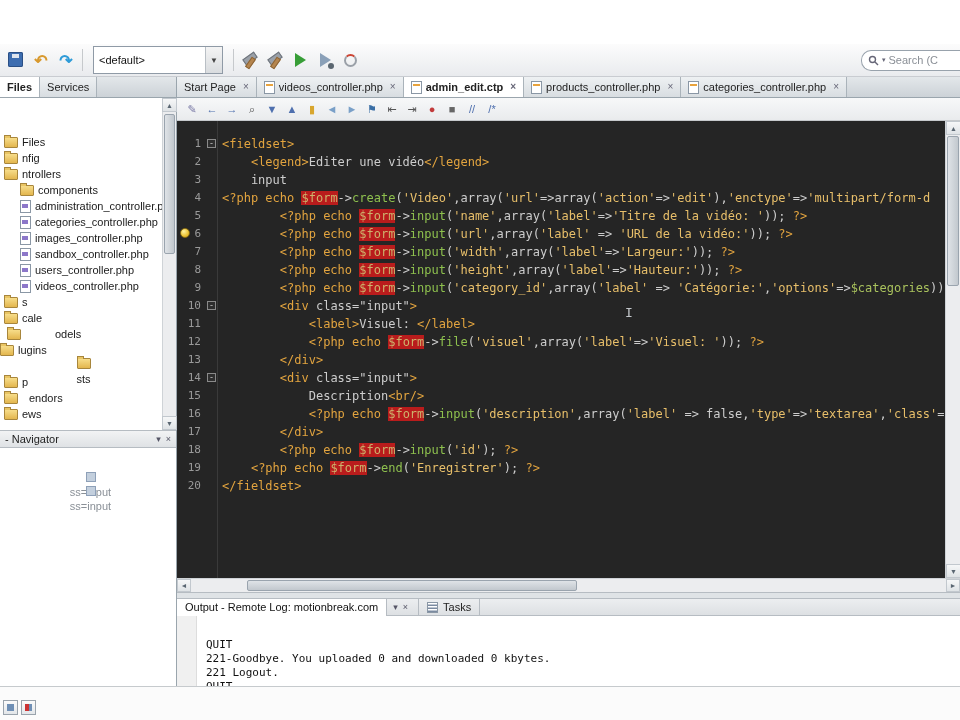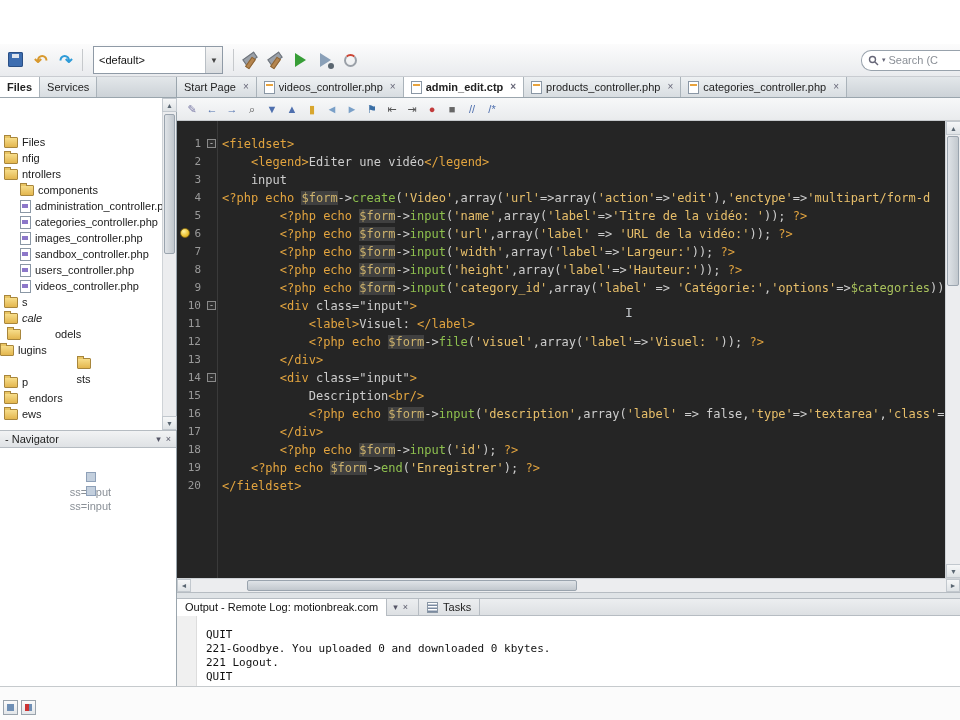--- a/index.html
+++ b/index.html
@@ -95,21 +95,21 @@
   .foldbox{position:absolute;left:2px;width:9px;height:9px;border:1px solid #8a8a8a;background:#2e2e2e;
       color:#c8c8c8;font-size:9px;line-height:7px;text-align:center;box-sizing:border-box;}
   .code{position:absolute;left:43px;top:0;right:15px;bottom:0;padding-top:14px;padding-left:2px;
       box-sizing:border-box;font:12px "DejaVu Sans Mono",monospace;line-height:18px;
       white-space:pre;overflow:hidden;color:#cdcdcd;}
   .codeline{height:18px;}
   .tok-g{color:#e2a43f;}
   .tok-s{color:#e8bf6a;}
   .tok-m{color:#8ec04e;}
   .tok-v{color:#a9c25d;}
-  .tok-vh{color:#cdb26c;background:#404040;}
+  .tok-vh{color:#cdb26c;background:#b91c1c;}
   .tok-p{color:#cdcdcd;}
   .bulb{position:absolute;left:3px;width:10px;height:10px;border-radius:50%;
       background:radial-gradient(circle at 35% 30%,#fff3a0,#ecc435 60%,#c89a1e);
       border:1px solid #8a6d12;box-sizing:border-box;}
   .ibeam{position:absolute;color:#c3c7cb;font:13px "DejaVu Sans Mono",monospace;}
 
   
   .vscroll{position:absolute;right:0;top:0;bottom:0;width:15px;background:#ecedef;border-left:1px solid #cfd3d7;box-sizing:border-box;}
   .vthumb{position:absolute;left:1px;right:1px;top:15px;height:150px;
       background:linear-gradient(90deg,#dfe3e7,#c2c8ce);border:1px solid #9aa4ae;border-radius:2px;box-sizing:border-box;}
@@ -125,21 +125,21 @@
       background:linear-gradient(#eceef0,#dde0e3);border-top:1px solid #b6bcc2;border-bottom:1px solid #b6bcc2;
       box-sizing:border-box;display:flex;align-items:center;font-size:11px;}
   .outtab{background:#fff;height:17px;display:flex;align-items:center;padding:0 8px;
       border-right:1px solid #b6bcc2;color:#111;}
   .taskstab{display:flex;align-items:center;gap:5px;height:17px;padding:0 8px;margin-left:10px;
       border-left:1px solid #b6bcc2;border-right:1px solid #b6bcc2;color:#222;}
   .tasks-ic{width:9px;height:9px;background:repeating-linear-gradient(#fff,#fff 1px,#7a8aa0 2px,#7a8aa0 3px);
       border:1px solid #8a97a5;flex:none;}
   .outbody{position:absolute;left:0;right:0;top:518px;bottom:0;background:#fff;}
   .outgutter{position:absolute;left:0;top:0;bottom:0;width:20px;background:#f0f0f0;border-right:1px solid #dddddd;box-sizing:border-box;}
-  .outlines{position:absolute;left:21px;top:0;right:0;bottom:0;padding:12px 8px;
+  .outlines{position:absolute;left:21px;top:0;right:0;bottom:0;padding:22px 8px;
       font:11px "DejaVu Sans Mono",monospace;line-height:14px;color:#111;white-space:pre;overflow:hidden;}
 
   
   .statusbar{position:absolute;left:0;right:0;bottom:0;height:34px;background:#fbfbfb;border-top:1px solid #c6cacd;box-sizing:border-box;}
   .sic{position:absolute;bottom:5px;width:15px;height:15px;border:1px solid #9aa3ac;
       background:linear-gradient(#fbfbfb,#e3e6e9);display:flex;align-items:center;justify-content:center;box-sizing:border-box;}
   .sic span{width:7px;height:7px;display:block;}
 </style>
 </head>
 <body>
@@ -253,21 +253,21 @@
           <span>users_controller.php</span>
         </div>
         <div class="trow" style="padding-left: 20px;">
           <span class="php-ic"></span>
           <span>videos_controller.php</span>
         </div>
         <div class="trow" style="padding-left: 4px;">
           <span class="fold-ic"></span>
           <span>s</span>
         </div>
-        <div class="trow" style="padding-left: 4px; font-style: italic;">
+        <div class="trow" style="padding-left: 4px;">
           <span class="fold-ic"></span>
           <span>cale</span>
         </div>
         <div class="trow" style="padding-left: 7px; gap: 34px;">
           <span class="fold-ic"></span>
           <span>odels</span>
         </div>
         <div class="trow" style="">
           <span class="fold-ic"></span>
           <span>lugins</span>

